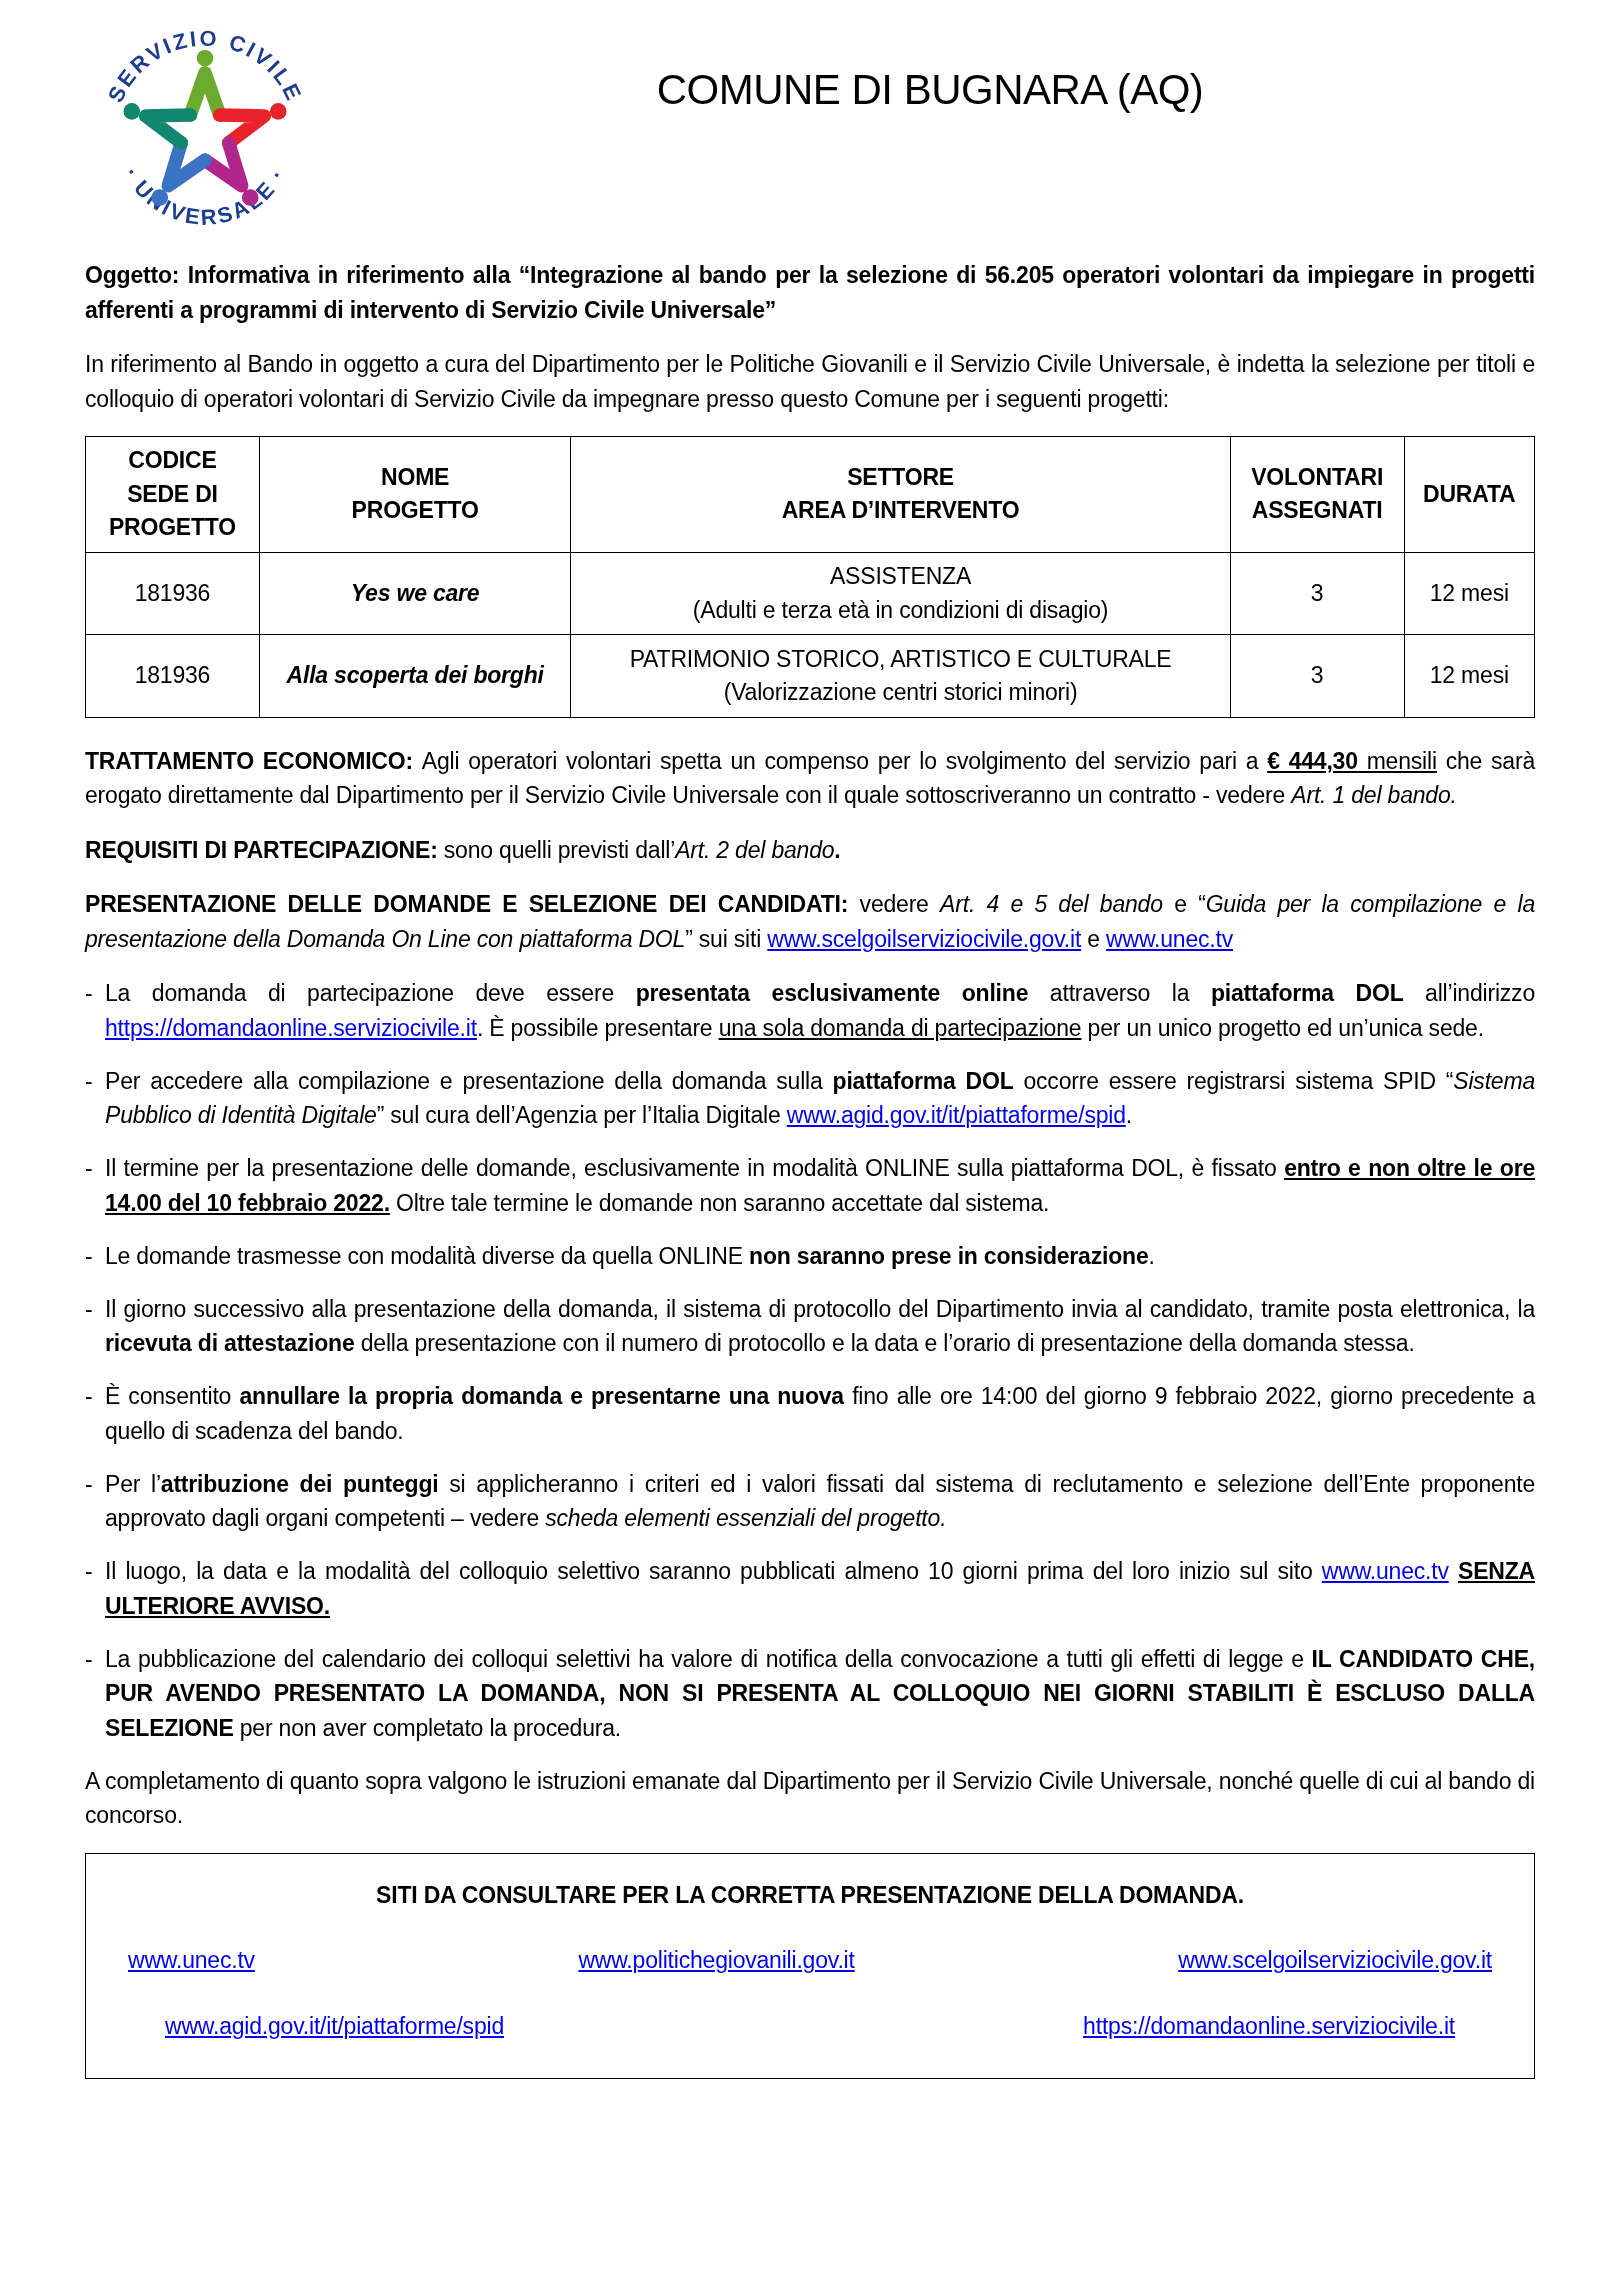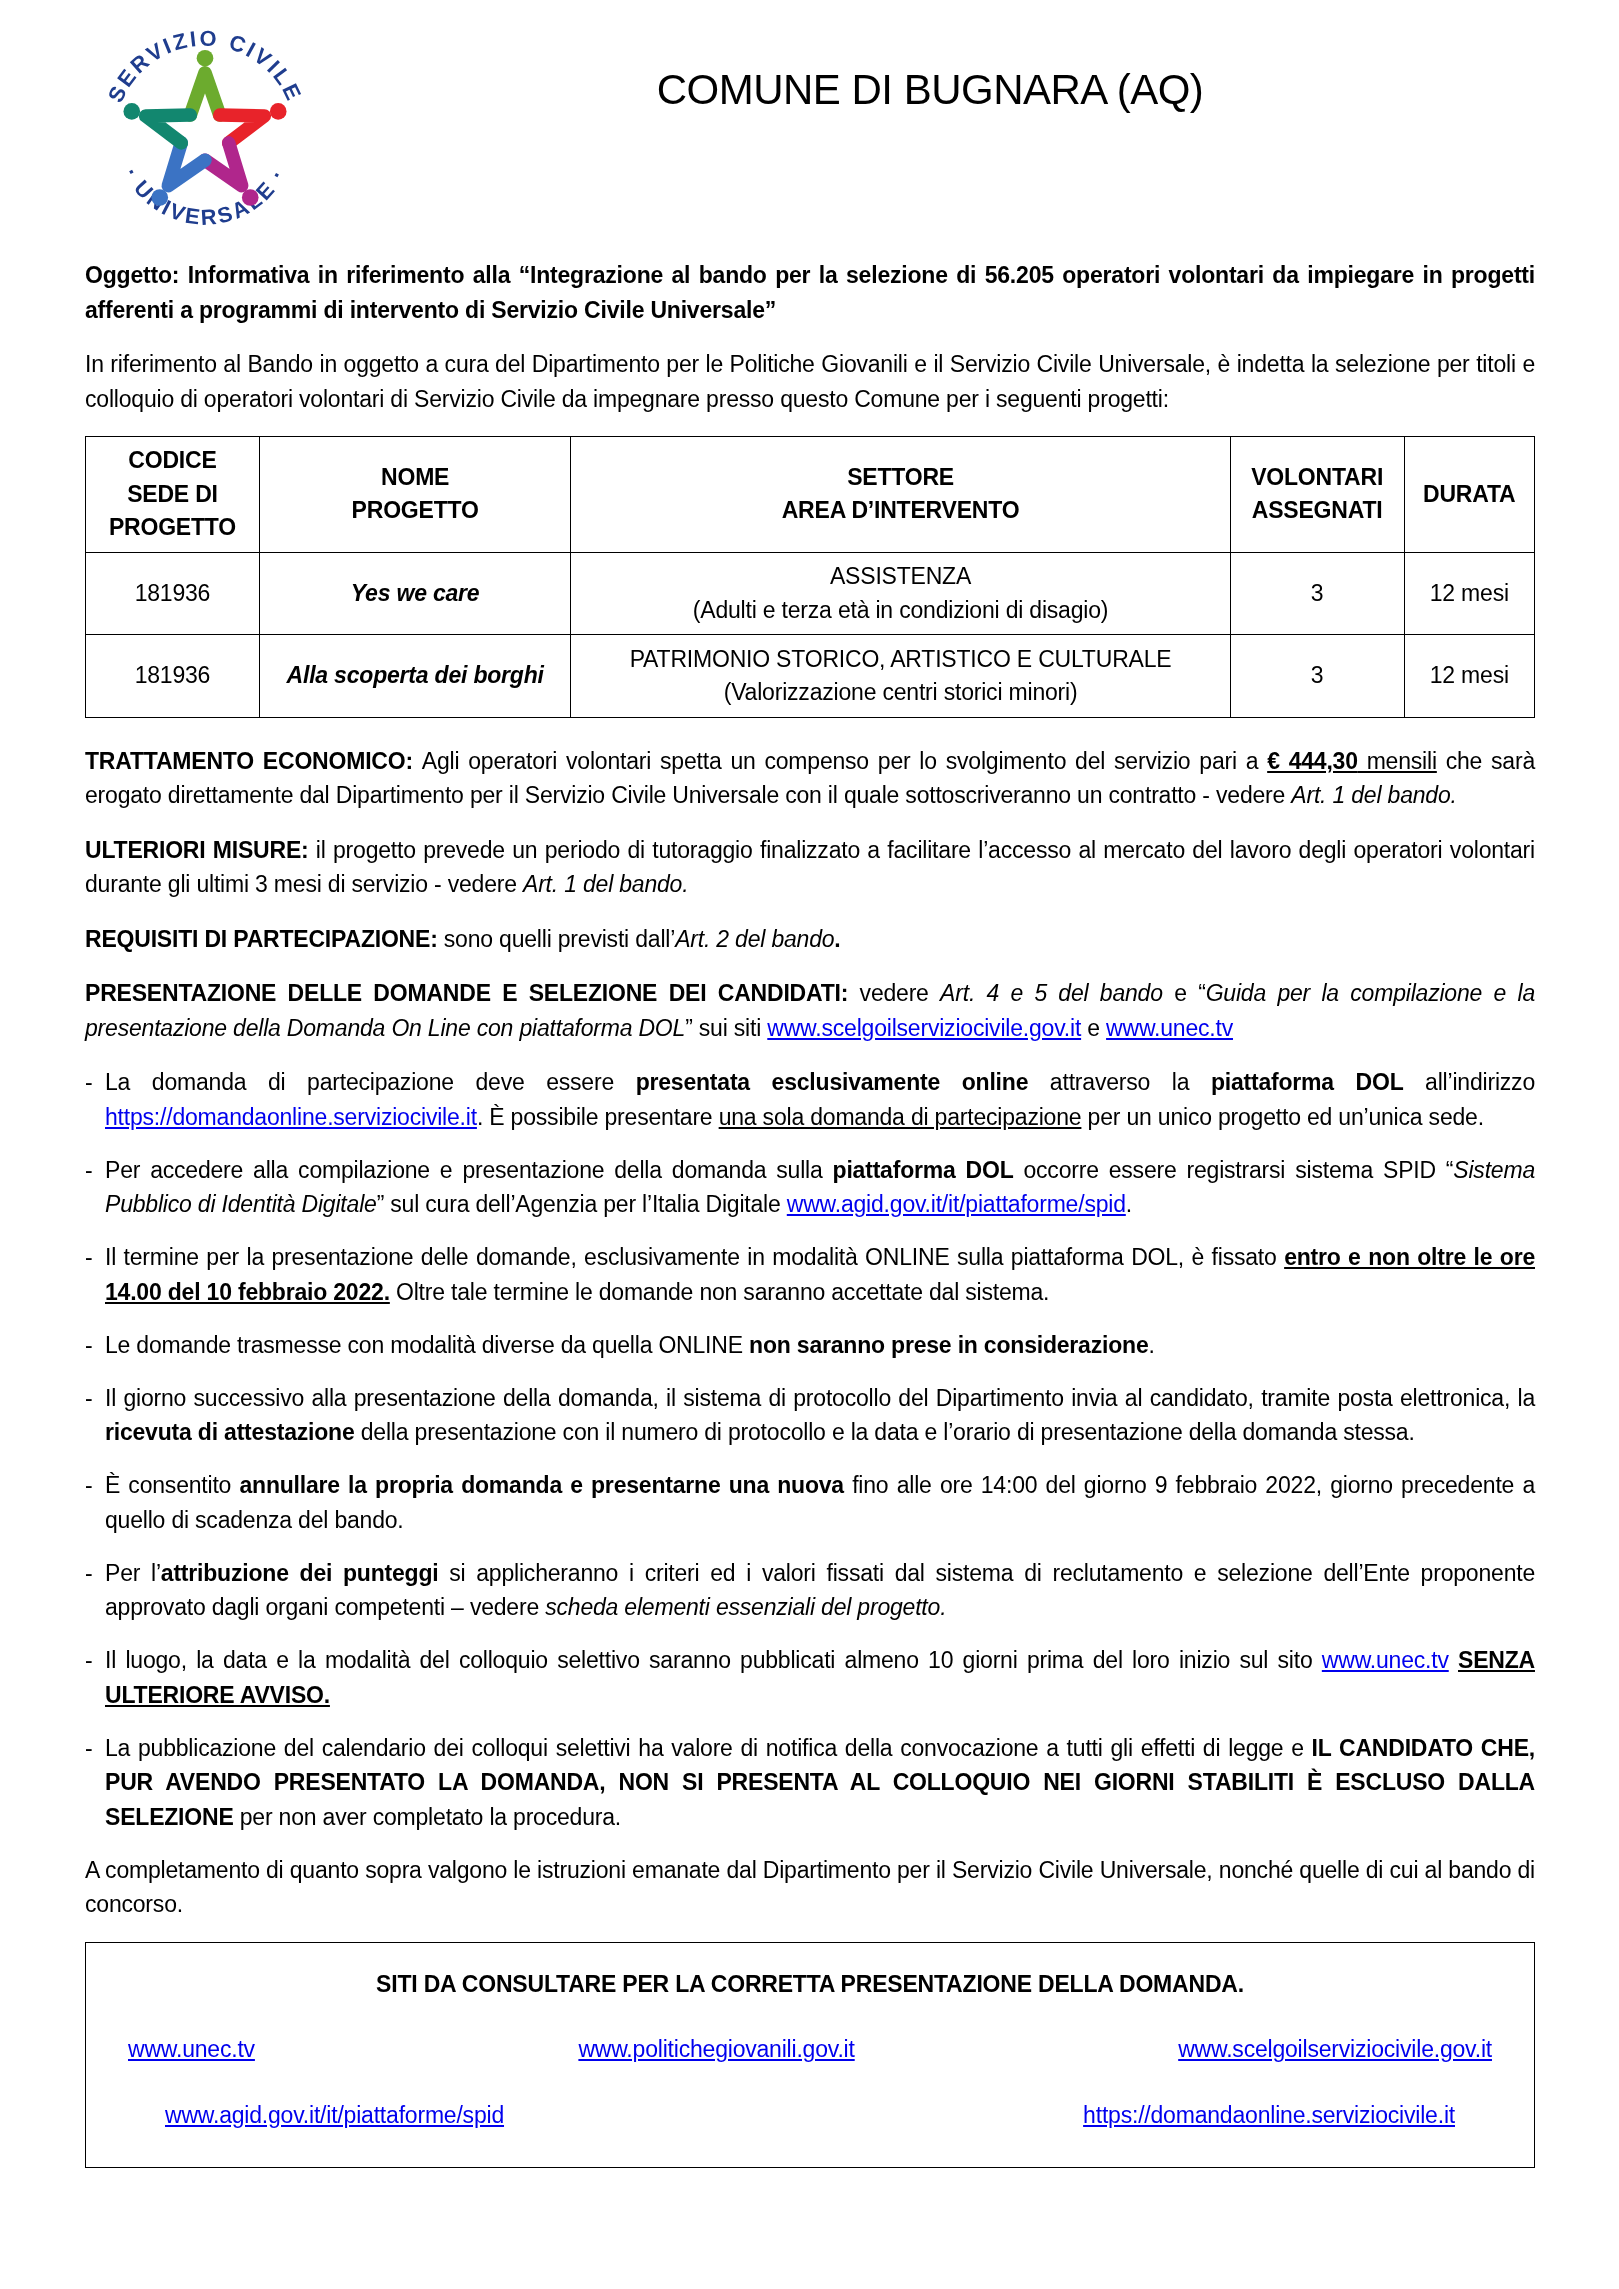--- a/index.html
+++ b/index.html
@@ -150,21 +150,20 @@
         <td class="nome">Alla scoperta dei borghi</td>
         <td>PATRIMONIO STORICO, ARTISTICO E CULTURALE
 (Valorizzazione centri storici minori)</td>
         <td>3</td>
         <td>12 mesi</td>
       </tr>
     </tbody>
   </table>
 
   <p class="para"><span class="b">TRATTAMENTO ECONOMICO: </span><span>Agli operatori volontari spetta un compenso per lo svolgimento del servizio pari a </span><span class="b u">€ 444,30</span><span class="u"> mensili</span><span> che sarà erogato direttamente dal Dipartimento per il Servizio Civile Universale con il quale sottoscriveranno un contratto - vedere </span><span class="i">Art. 1 del bando.</span></p>
-  <p class="para"><span class="b">ULTERIORI MISURE: </span><span>il progetto prevede un periodo di tutoraggio finalizzato a facilitare l’accesso al mercato del lavoro degli operatori volontari durante gli ultimi 3 mesi di servizio - vedere </span><span class="i">Art. 1 del bando.</span></p>
   <p class="para"><span class="b">REQUISITI DI PARTECIPAZIONE: </span><span>sono quelli previsti dall’</span><span class="i">Art. 2 del bando</span><span class="b">.</span></p>
   <p class="para"><span class="b">PRESENTAZIONE DELLE DOMANDE E SELEZIONE DEI CANDIDATI: </span><span>vedere </span><span class="i">Art. 4 e 5 del bando</span><span> e “</span><span class="i">Guida per la compilazione e la presentazione della Domanda On Line con piattaforma DOL</span><span>” sui siti </span><span class="lnk">www.scelgoilserviziocivile.gov.it</span><span> e </span><span class="lnk">www.unec.tv</span></p>
 
   <div class="bullets">
     <div class="bullet">
       <span class="dash">-</span>
       <span class="btext"><span>La domanda di partecipazione deve essere </span><span class="b">presentata esclusivamente online</span><span> attraverso la </span><span class="b">piattaforma DOL</span><span> all’indirizzo </span><span class="lnk">https://domandaonline.serviziocivile.it</span><span>. È possibile presentare </span><span class="u">una sola domanda di partecipazione</span><span> per un unico progetto ed un’unica sede.</span></span>
     </div>
     <div class="bullet">
       <span class="dash">-</span>

